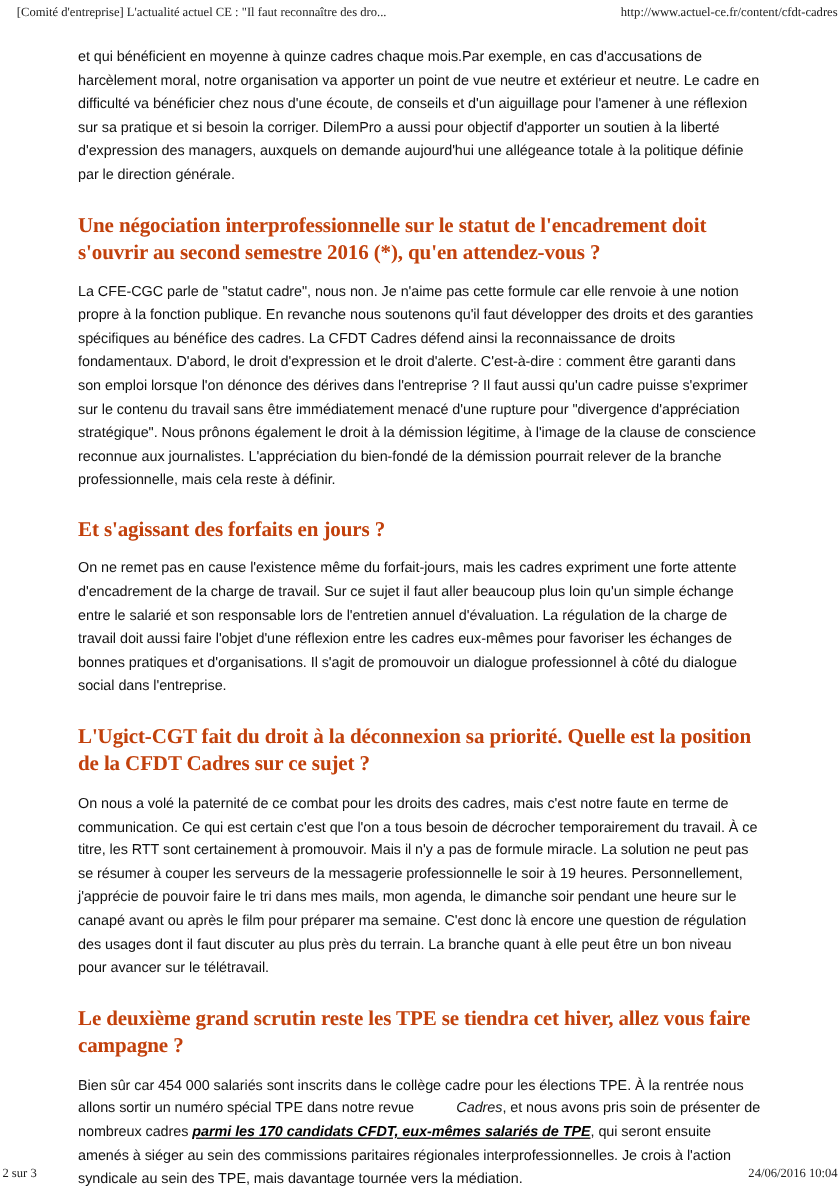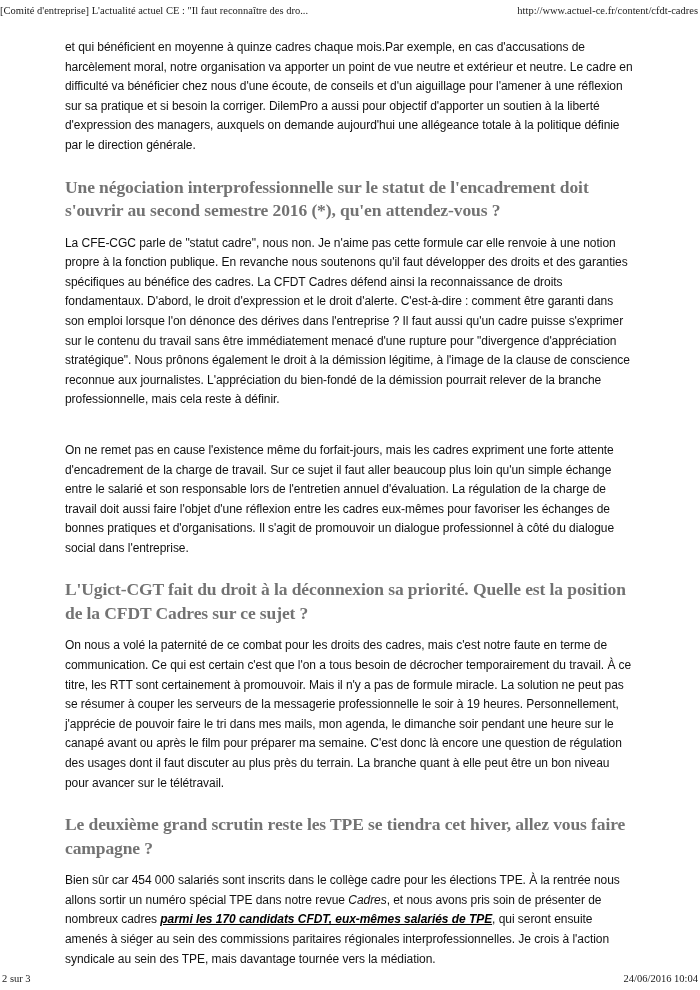--- a/index.html
+++ b/index.html
@@ -27,21 +27,21 @@
     font-size: 10.5px;
     line-height: 14px;
     color: #1a1a1a;
     display: flex;
     justify-content: space-between;
     align-items: flex-start;
     padding-top: 4px;
     box-sizing: border-box;
   }
   .print-header .ph-left {
-    padding-left: 0;
+    padding-left: 14px;
     white-space: nowrap;
   }
   .print-header .ph-right {
     padding-right: 2px;
     white-space: nowrap;
     margin-left: 10px;
   }
 
   
   .article {
@@ -59,29 +59,29 @@
     color: #111111;
     text-align: left;
     letter-spacing: -0.05px;
   }
 
   h2.section-heading {
     font-family: "Liberation Serif", serif;
     font-weight: bold;
     font-size: 17.5px;
     line-height: 23.5px;
-    color: #737373;
+    color: #c2410c;
     margin: 0;
     letter-spacing: -0.1px;
   }
 
   .gap-before-h2 { height: 20px; }
   .gap-after-h2  { height: 11px; }
 
-  em.it { font-style: italic; }
+  em.it { font-style: italic; margin-left: 32px; }
   .linky {
     font-style: italic;
     font-weight: bold;
   }
 
   
   .print-footer {
     position: absolute;
     bottom: 4px;
     left: 0px;
@@ -110,20 +110,21 @@
 <div class="article">
 
   <p class="body-text">et qui bénéficient en moyenne à quinze cadres chaque mois.Par exemple, en cas d'accusations de harcèlement moral, notre organisation va apporter un point de vue neutre et extérieur et neutre. Le cadre en difficulté va bénéficier chez nous d'une écoute, de conseils et d'un aiguillage pour l'amener à une réflexion sur sa pratique et si besoin la corriger. DilemPro a aussi pour objectif d'apporter un soutien à la liberté d'expression des managers, auxquels on demande aujourd'hui une allégeance totale à la politique définie par le direction générale.</p>
 
   <div class="gap-before-h2"></div>
   <h2 class="section-heading">Une négociation interprofessionnelle sur le statut de l'encadrement doit s'ouvrir au second semestre 2016 (*), qu'en attendez-vous ?</h2>
   <div class="gap-after-h2"></div>
   <p class="body-text">La CFE-CGC parle de "statut cadre", nous non. Je n'aime pas cette formule car elle renvoie à une notion propre à la fonction publique. En revanche nous soutenons qu'il faut développer des droits et des garanties spécifiques au bénéfice des cadres. La CFDT Cadres défend ainsi la reconnaissance de droits fondamentaux. D'abord, le droit d'expression et le droit d'alerte. C'est-à-dire : comment être garanti dans son emploi lorsque l'on dénonce des dérives dans l'entreprise ? Il faut aussi qu'un cadre puisse s'exprimer sur le contenu du travail sans être immédiatement menacé d'une rupture pour "divergence d'appréciation stratégique". Nous prônons également le droit à la démission légitime, à l'image de la clause de conscience reconnue aux journalistes. L'appréciation du bien-fondé de la démission pourrait relever de la branche professionnelle, mais cela reste à définir.</p>
 
   <div class="gap-before-h2"></div>
+  <h2 class="section-heading">Et s'agissant des forfaits en jours ?</h2>
   <div class="gap-after-h2"></div>
   <p class="body-text">On ne remet pas en cause l'existence même du forfait-jours, mais les cadres expriment une forte attente d'encadrement de la charge de travail. Sur ce sujet il faut aller beaucoup plus loin qu'un simple échange entre le salarié et son responsable lors de l'entretien annuel d'évaluation. La régulation de la charge de travail doit aussi faire l'objet d'une réflexion entre les cadres eux-mêmes pour favoriser les échanges de bonnes pratiques et d'organisations. Il s'agit de promouvoir un dialogue professionnel à côté du dialogue social dans l'entreprise.</p>
 
   <div class="gap-before-h2"></div>
   <h2 class="section-heading">L'Ugict-CGT fait du droit à la déconnexion sa priorité. Quelle est la position de la CFDT Cadres sur ce sujet ?</h2>
   <div class="gap-after-h2"></div>
   <p class="body-text">On nous a volé la paternité de ce combat pour les droits des cadres, mais c'est notre faute en terme de communication. Ce qui est certain c'est que l'on a tous besoin de décrocher temporairement du travail. À ce titre, les RTT sont certainement à promouvoir. Mais il n'y a pas de formule miracle. La solution ne peut pas se résumer à couper les serveurs de la messagerie professionnelle le soir à 19 heures. Personnellement, j'apprécie de pouvoir faire le tri dans mes mails, mon agenda, le dimanche soir pendant une heure sur le canapé avant ou après le film pour préparer ma semaine. C'est donc là encore une question de régulation des usages dont il faut discuter au plus près du terrain. La branche quant à elle peut être un bon niveau pour avancer sur le télétravail.</p>
 
   <div class="gap-before-h2"></div>
   <h2 class="section-heading">Le deuxième grand scrutin reste les TPE se tiendra cet hiver, allez vous faire campagne ?</h2>

